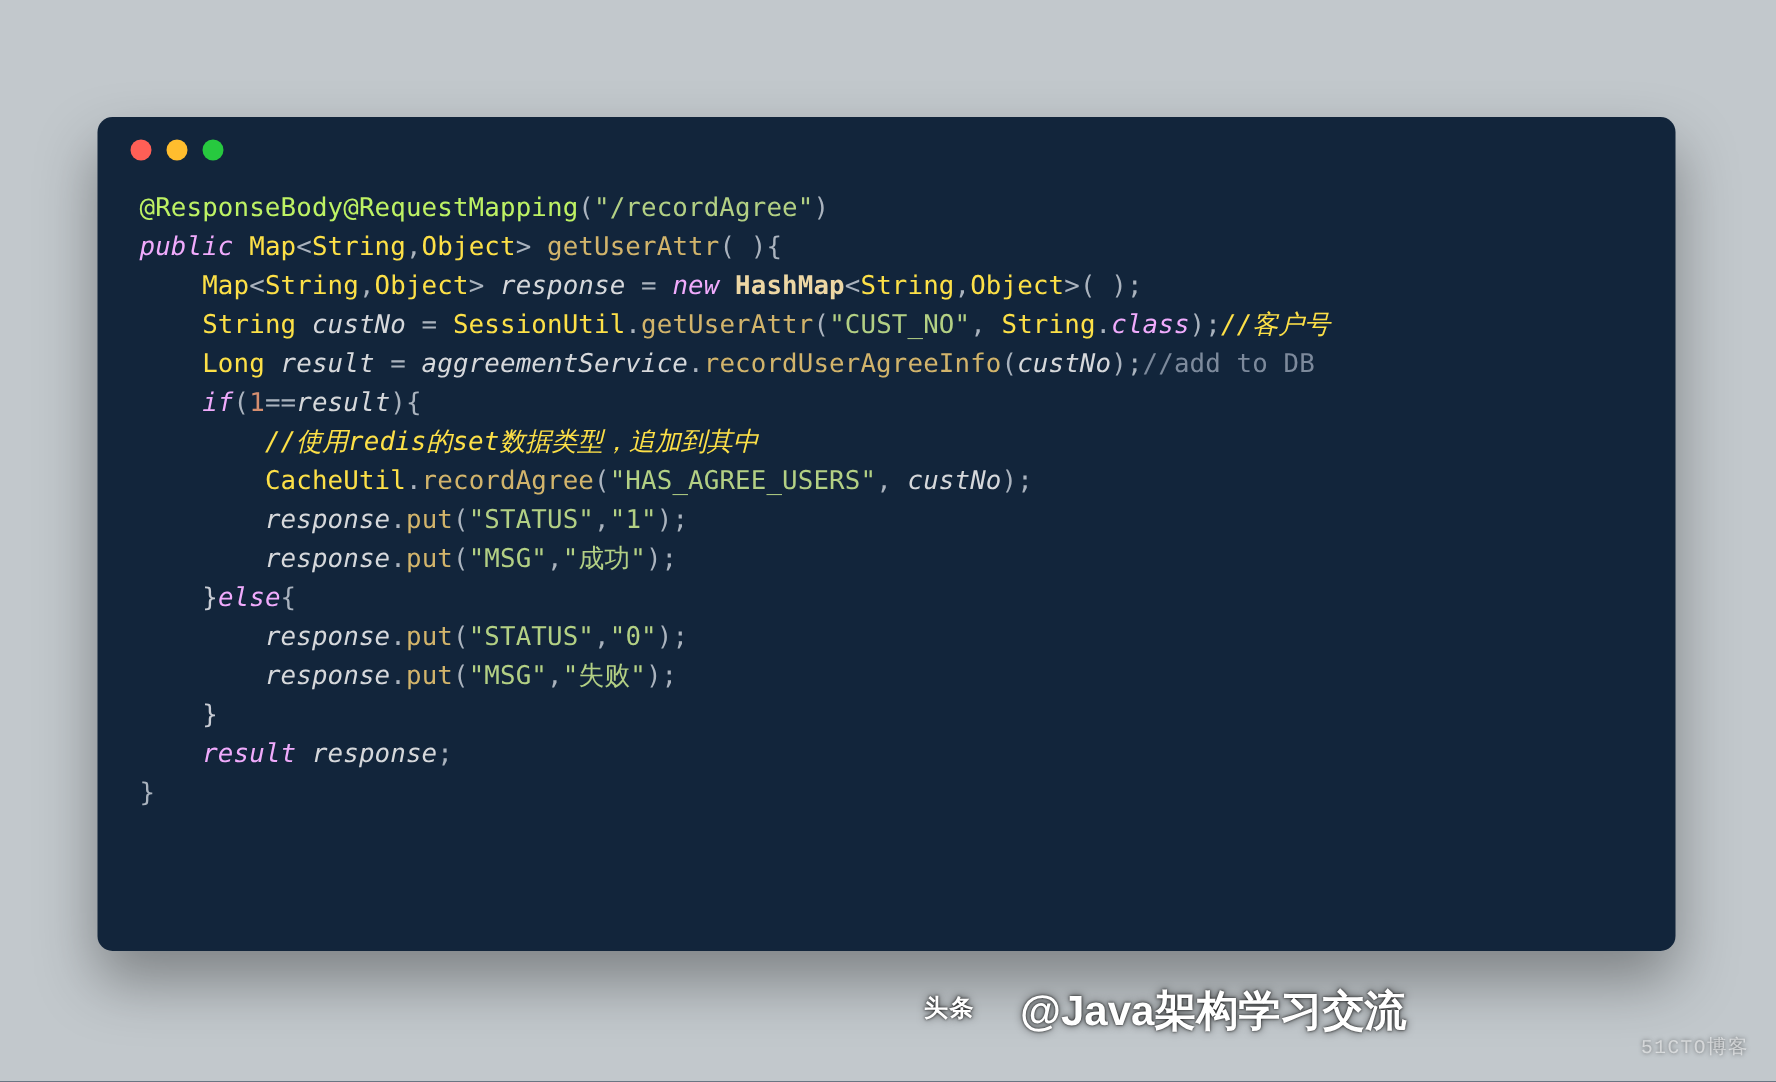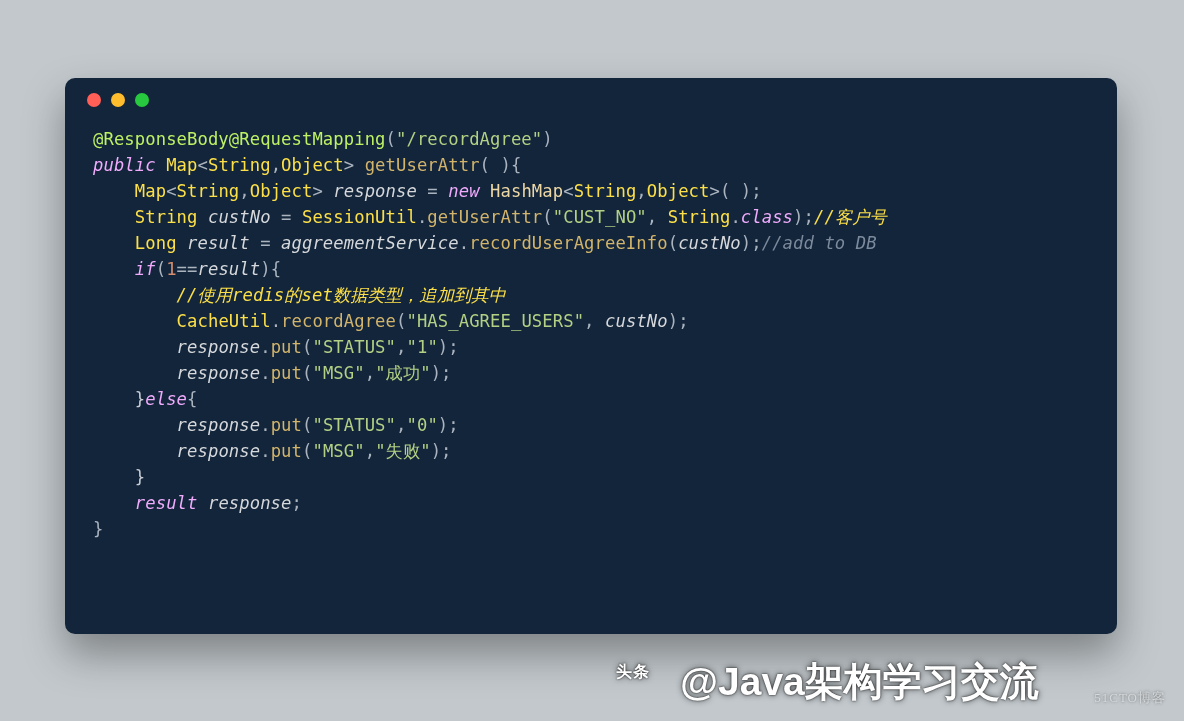--- a/index.html
+++ b/index.html
@@ -43,58 +43,58 @@
     line-height: 26px;
     white-space: pre;
     color: #c9d1da;
     letter-spacing: 0.1px;
   }
   .code span { white-space: pre; }
   .pln  { color: #c8ccd4; }          
   .at   { color: #bef264; }          
   .kw   { color: #f0abfc; font-style: italic; } 
   .typ  { color: #fde047; }          
-  .typ2 { color: #edd7a4; }          
+  .typ2 { color: #edd7a4; font-weight: bold; }          
   .fn   { color: #d2b46b; }          
   .str  { color: #b3d084; }          
   .pun  { color: #aab3be; }          
   .cm   { color: #fde047; font-style: italic; } 
-  .cmw  { color: #7d8a9c; font-style: italic; } 
+  .cmw  { color: #7d8a9c; } 
   .num  { color: #d58e6f; }          
   .var  { color: #d6d8db; font-style: italic; }          
 
   .watermark-label {
     position: absolute;
     left: 616px;
     top: 662px;
     font-family: "PingFang SC", "Microsoft YaHei", sans-serif;
     font-size: 16px;
     font-weight: 700;
     color: #fff;
     text-shadow: 0 0 6px rgba(0,0,0,0.6), 0 0 2px rgba(0,0,0,0.9);
     letter-spacing: 1px;
   }
   .watermark-attr {
     position: absolute;
     left: 680px;
     top: 655px;
     font-family: "PingFang SC", "Microsoft YaHei", sans-serif;
-    font-size: 39px;
+    font-size: 28px;
     font-weight: 700;
     color: #fff;
     text-shadow: 0 0 6px rgba(0,0,0,0.6), 0 0 2px rgba(0,0,0,0.9);
     text-align: right;
   }
   .wm-right {
     position: absolute;
     right: 18px;
     bottom: 14px;
     font-size: 13px;
     color: rgba(255,255,255,0.55);
-    font-family: Liberation Serif, serif;
+    font-family: Liberation Mono, monospace;
     letter-spacing: 1px;
     text-shadow: 0 0 3px rgba(0,0,0,0.5);
   }
 </style>
 </head>
 <body>
 
 <div class="window">
   <div class="titlebar">
     <div class="dot red"></div>

